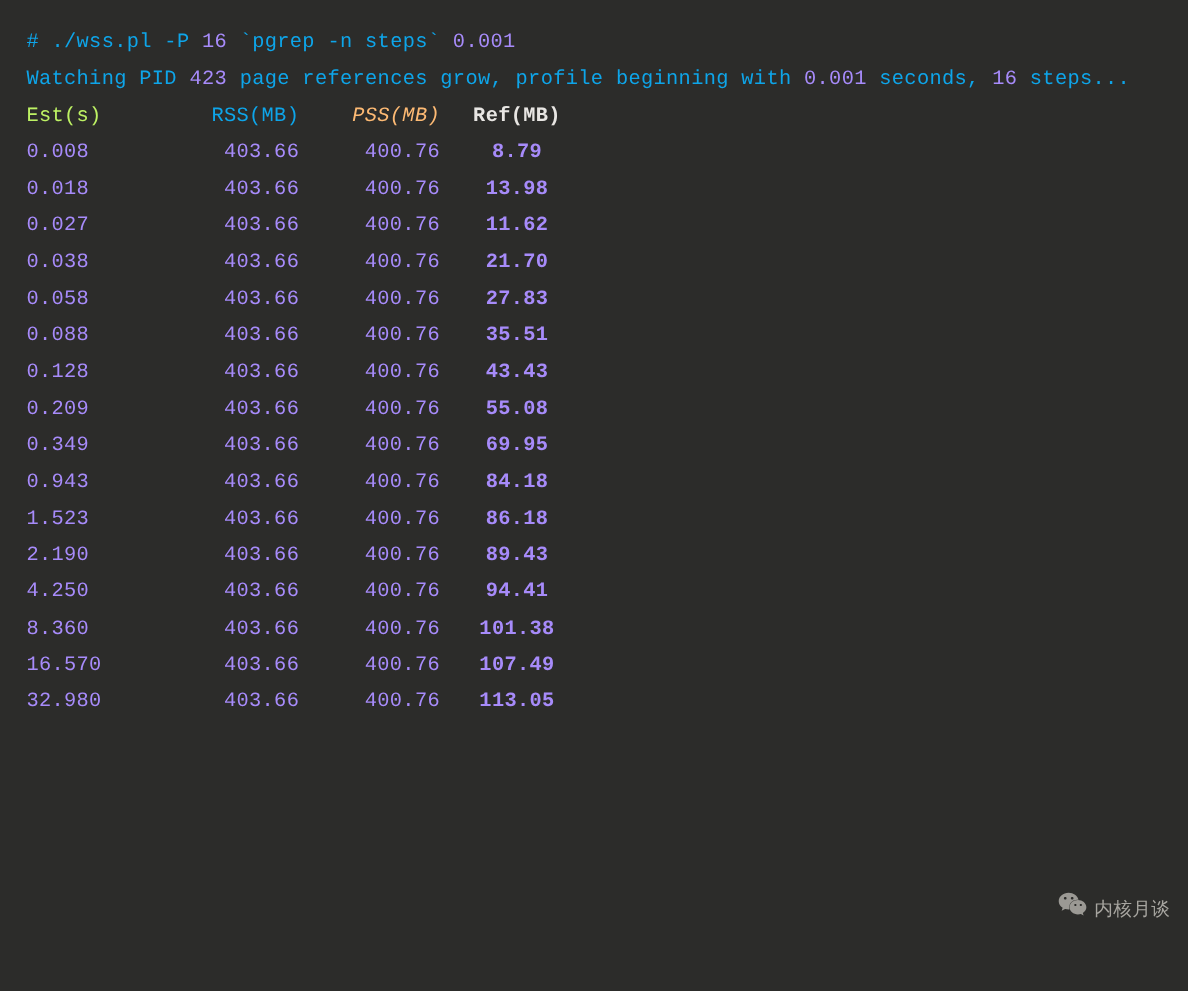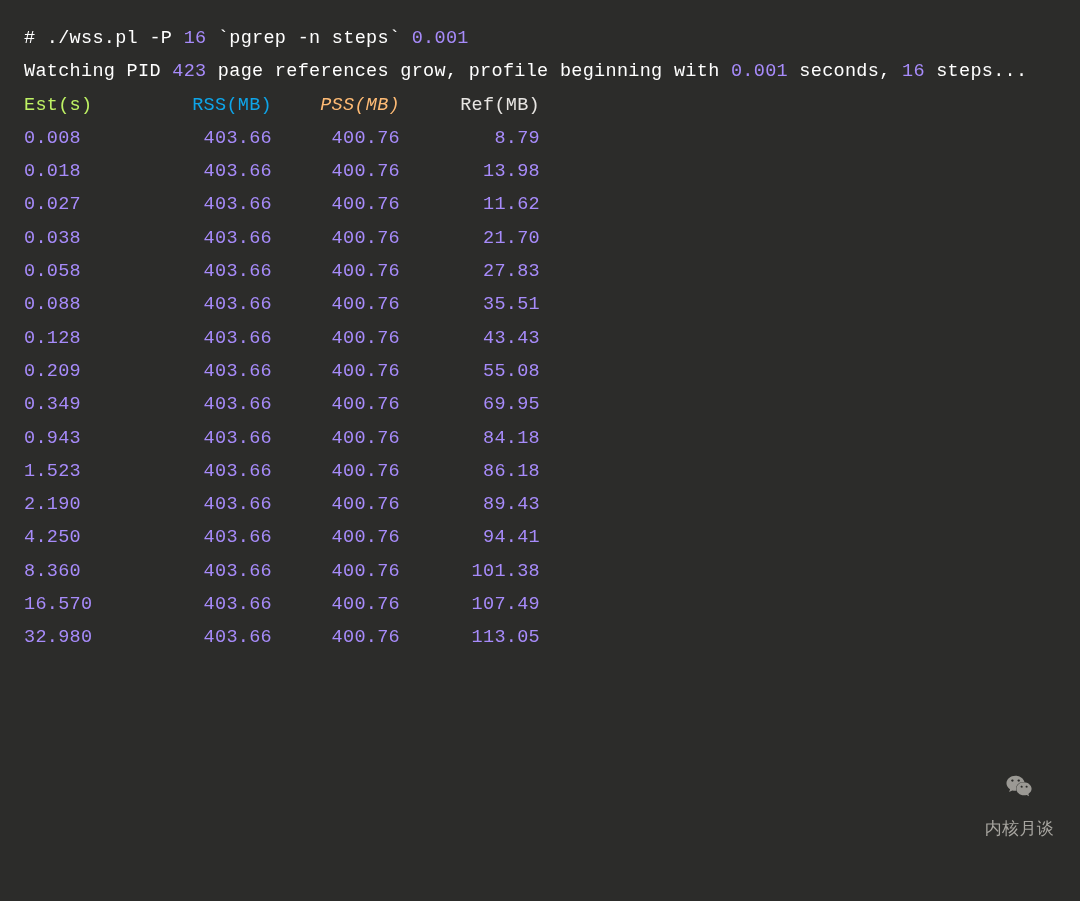--- a/index.html
+++ b/index.html
@@ -9,42 +9,41 @@
       font-size: 18.5px;
       line-height: 1.8;
       padding: 22px 24px;
       color: #e8e6e3;
       width: 1080px;
       height: 901px;
       overflow: hidden;
       letter-spacing: 0.3px;
     }
     .cmd-line { white-space: pre; }
-    .plain { color: #ffffff; text-align: right; }
+    .plain { color: #0ea5e9; text-align: right; }
     .num { color: #a78bfa; }
     .status-line { white-space: pre-wrap; }
     .cols { white-space: pre; color: #e8e6e3; }
     .cell { display:inline-block; color:#a78bfa; }
     .c1 { width: 120px; text-align: left; }
     .c2 { width: 128px; text-align: right; }
     .c3 { width: 128px; text-align: right; }
-    .c4 { width: 140px; text-align: right; }
+    .c4 { width: 140px; text-align: center; font-weight: bold; }
     .row { white-space: pre; }
     .watermark {
       position: absolute;
-      right: 26px;
+      right: 16px;
       bottom: 56px;
       display: flex;
       align-items: center;
       gap: 6px;
       color: #b5b3ad;
       font-family: -apple-system, "PingFang SC", "Microsoft YaHei", sans-serif;
       font-size: 17px;
       opacity: 0.9;
-      flex-direction: column;
     }
     .watermark svg { width: 28px; height: 24px; fill: #b5b3ad; opacity:0.9;}
   </style>
 </head>
 <body>
 
 <div class="cmd-line"><span class="plain"># ./wss.pl -P </span><span class="num">16</span><span class="plain"> `pgrep -n steps` </span><span class="num">0.001</span></div>
 
 <div class="status-line"><span class="plain">Watching PID </span><span class="num">423</span><span class="plain"> page references grow, profile beginning with </span><span class="num">0.001</span><span class="plain"> seconds, </span><span class="num">16</span><span class="plain"> steps...</span></div>
 

